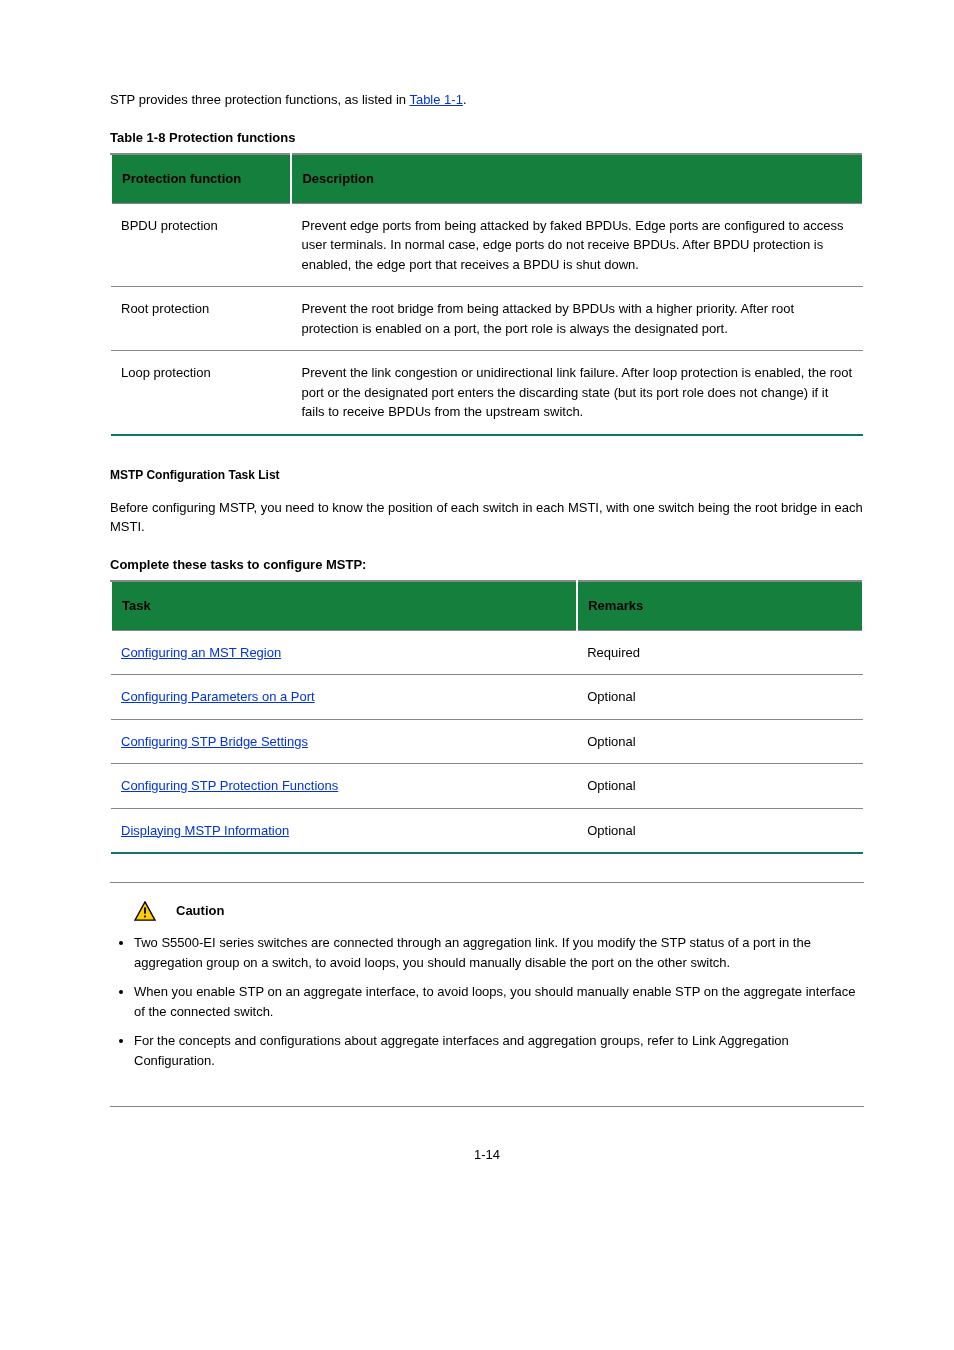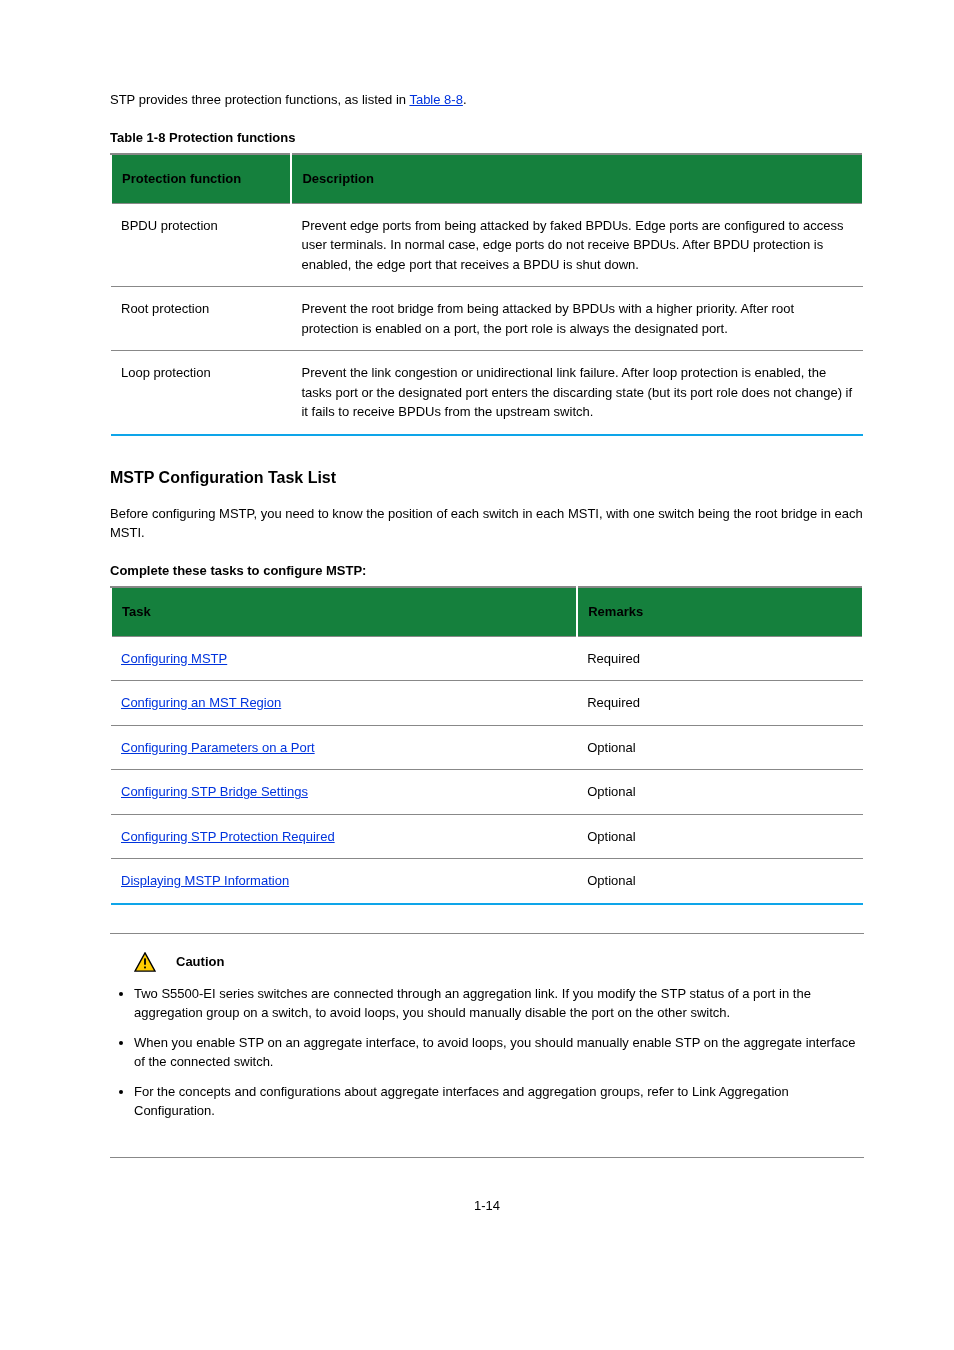--- a/index.html
+++ b/index.html
@@ -42,28 +42,28 @@
     border-bottom: 1px solid #888;
     border-left: 2px solid #fff;
     border-right: 2px solid #fff;
   }
   td {
     padding: 12px 10px;
     border-bottom: 1px solid #888;
     vertical-align: top;
   }
   tbody tr:last-child td {
-    border-bottom: 2px solid #0ea5e9;
+    border-bottom: 2px solid #0f766e;
   }
   .caption {
     font-weight: bold;
     margin-bottom: 4px;
   }
   h2.section {
-    font-size: 16px;
+    font-size: 12px;
     font-weight: bold;
     margin: 30px 0 14px 0;
   }
   .caution-block {
     border-top: 1px solid #888;
     border-bottom: 1px solid #888;
     padding: 18px 0 26px 0;
     margin-top: 10px;
   }
   .caution-head {
@@ -92,21 +92,21 @@
   svg.tri {
     width: 22px;
     height: 20px;
     flex: 0 0 auto;
   }
 </style>
 </head>
 <body>
 
 <p class="para">
-  <span>STP provides three protection functions, as listed in </span><a class="xref" href="#">Table 8-8</a><span>.</span>
+  <span>STP provides three protection functions, as listed in </span><a class="xref" href="#">Table 1-1</a><span>.</span>
 </p>
 
 <div class="caption">Table 1-8 Protection functions</div>
 <table class="t1">
   <colgroup>
       <col class="c1">
       <col class="c2">
     </colgroup>
   <thead>
     <tr>
@@ -118,21 +118,21 @@
     <tr>
       <td>BPDU protection</td>
       <td>Prevent edge ports from being attacked by faked BPDUs. Edge ports are configured to access user terminals. In normal case, edge ports do not receive BPDUs. After BPDU protection is enabled, the edge port that receives a BPDU is shut down.</td>
     </tr>
     <tr>
       <td>Root protection</td>
       <td>Prevent the root bridge from being attacked by BPDUs with a higher priority. After root protection is enabled on a port, the port role is always the designated port.</td>
     </tr>
     <tr>
       <td>Loop protection</td>
-      <td>Prevent the link congestion or unidirectional link failure. After loop protection is enabled, the tasks port or the designated port enters the discarding state (but its port role does not change) if it fails to receive BPDUs from the upstream switch.</td>
+      <td>Prevent the link congestion or unidirectional link failure. After loop protection is enabled, the root port or the designated port enters the discarding state (but its port role does not change) if it fails to receive BPDUs from the upstream switch.</td>
     </tr>
   </tbody>
 </table>
 
 <h2 class="section">MSTP Configuration Task List</h2>
 <p class="para">Before configuring MSTP, you need to know the position of each switch in each MSTI, with one switch being the root bridge in each MSTI.</p>
 
 <div class="caption">Complete these tasks to configure MSTP:</div>
 <table class="t2">
   <colgroup>
@@ -140,37 +140,33 @@
       <col class="c2">
     </colgroup>
   <thead>
     <tr>
       <th>Task</th>
       <th>Remarks</th>
     </tr>
   </thead>
   <tbody>
     <tr>
-      <td><a class="xref" href="#">Configuring MSTP</a></td>
-      <td>Required</td>
-    </tr>
-    <tr>
       <td><a class="xref" href="#">Configuring an MST Region</a></td>
       <td>Required</td>
     </tr>
     <tr>
       <td><a class="xref" href="#">Configuring Parameters on a Port</a></td>
       <td>Optional</td>
     </tr>
     <tr>
       <td><a class="xref" href="#">Configuring STP Bridge Settings</a></td>
       <td>Optional</td>
     </tr>
     <tr>
-      <td><a class="xref" href="#">Configuring STP Protection Required</a></td>
+      <td><a class="xref" href="#">Configuring STP Protection Functions</a></td>
       <td>Optional</td>
     </tr>
     <tr>
       <td><a class="xref" href="#">Displaying MSTP Information</a></td>
       <td>Optional</td>
     </tr>
   </tbody>
 </table>
 
 <div class="caution-block">

